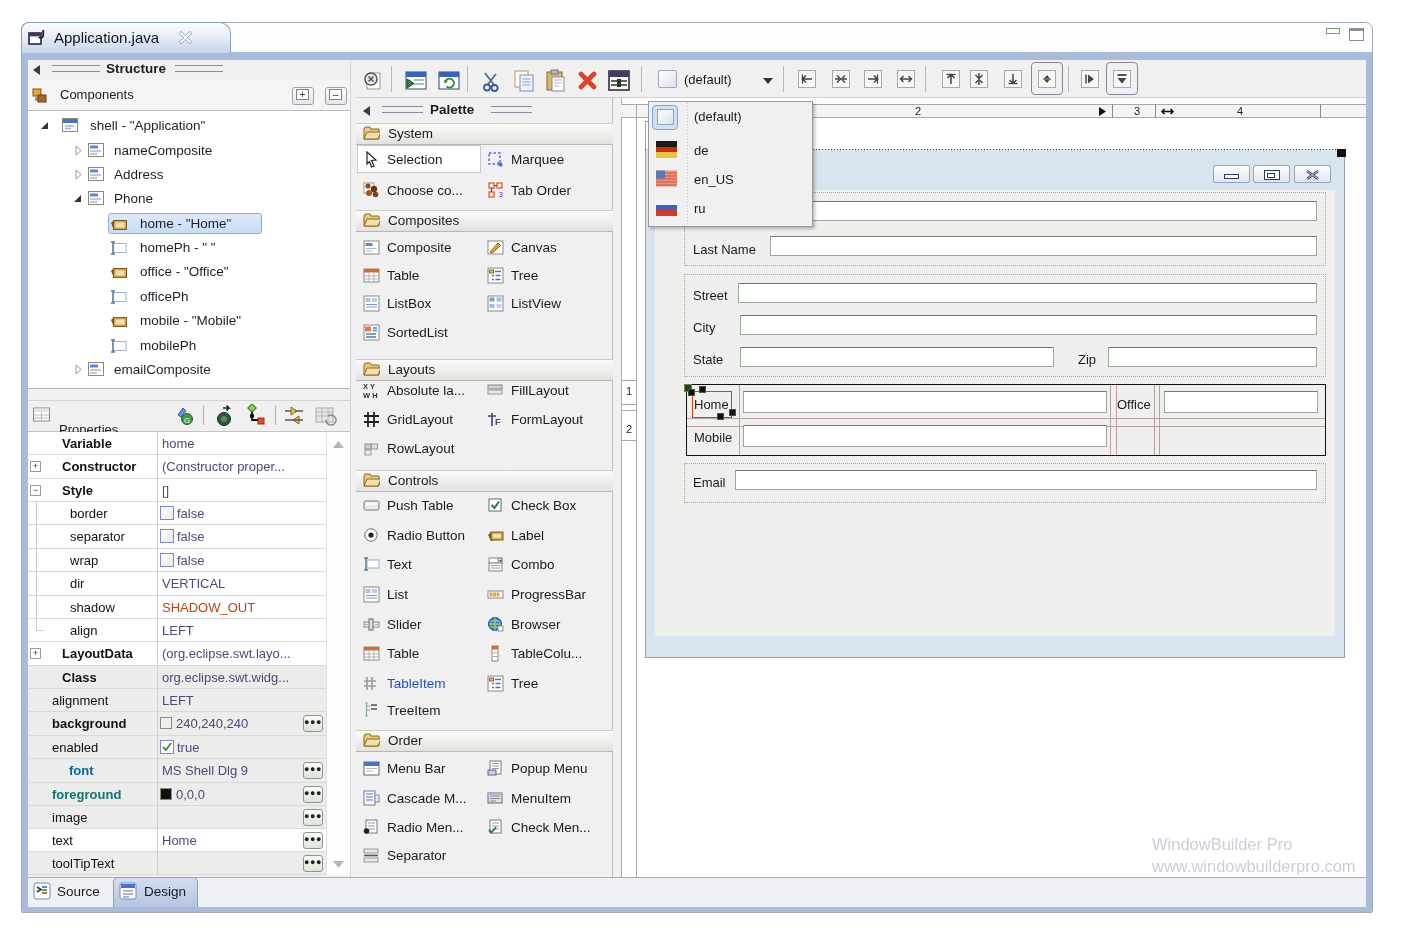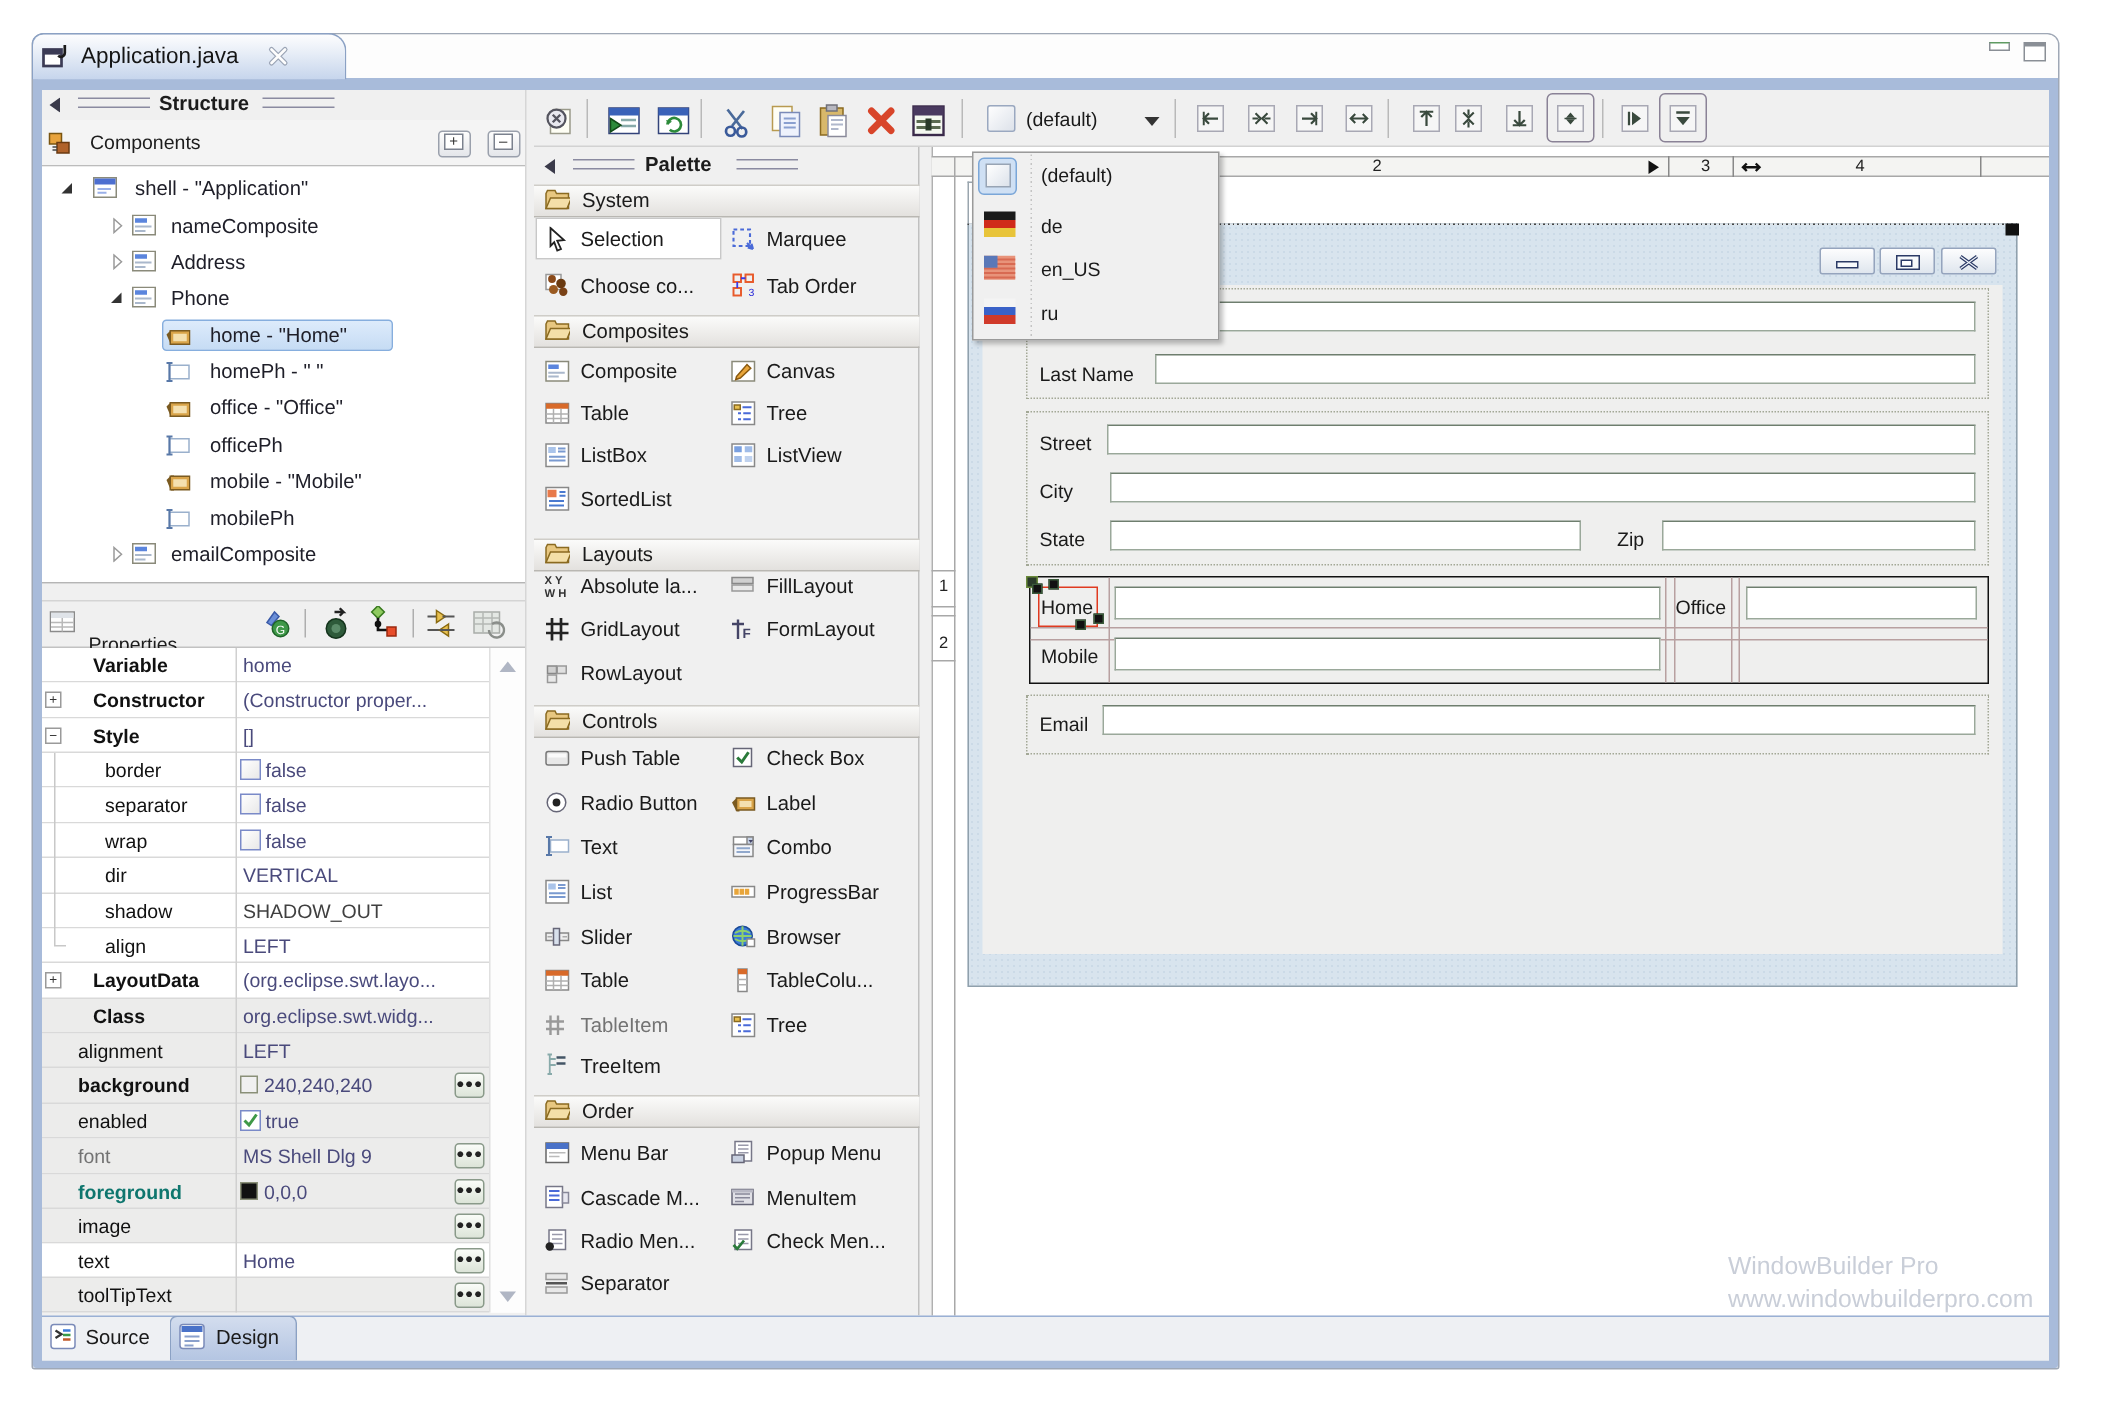--- a/index.html
+++ b/index.html
@@ -181,21 +181,21 @@
 <div class="a txt" style="left:177px;top:529px;font-size:13px;color:#4a4a7c">false</div>
 <div class="a" style="left:28px;top:549px;width:298px;height:23px;background:#fff;border-bottom:1px solid #d9d9d9;box-sizing:border-box"></div>
 <div class="a txt" style="left:70px;top:553px;font-size:13px;font-weight:normal;color:#111">wrap</div>
 <div class="a" style="left:160px;top:553px;width:14px;height:14px;border:1px solid #7a8ac8;background:linear-gradient(135deg,#fff,#e8e8e8);box-sizing:border-box"></div>
 <div class="a txt" style="left:177px;top:553px;font-size:13px;color:#4a4a7c">false</div>
 <div class="a" style="left:28px;top:572px;width:298px;height:24px;background:#fff;border-bottom:1px solid #d9d9d9;box-sizing:border-box"></div>
 <div class="a txt" style="left:70px;top:576px;font-size:13px;font-weight:normal;color:#111">dir</div>
 <div class="a txt" style="left:162px;top:576px;font-size:13px;color:#4a4a7c">VERTICAL</div>
 <div class="a" style="left:28px;top:596px;width:298px;height:23px;background:#fff;border-bottom:1px solid #d9d9d9;box-sizing:border-box"></div>
 <div class="a txt" style="left:70px;top:600px;font-size:13px;font-weight:normal;color:#111">shadow</div>
-<div class="a txt" style="left:162px;top:600px;font-size:13px;color:#404040">SHADOW_OUT</div>
+<div class="a txt" style="left:162px;top:600px;font-size:13px;color:#c2410c">SHADOW_OUT</div>
 <div class="a" style="left:28px;top:619px;width:298px;height:23px;background:#fff;border-bottom:1px solid #d9d9d9;box-sizing:border-box"></div>
 <div class="a txt" style="left:70px;top:623px;font-size:13px;font-weight:normal;color:#111">align</div>
 <div class="a txt" style="left:162px;top:623px;font-size:13px;color:#4a4a7c">LEFT</div>
 <div class="a" style="left:28px;top:642px;width:298px;height:24px;background:#fff;border-bottom:1px solid #d9d9d9;box-sizing:border-box"></div>
 <div class="a txt" style="left:62px;top:646px;font-size:13px;font-weight:bold;color:#111">LayoutData</div>
 <div class="a" style="left:30px;top:648px;width:11px;height:11px;border:1px solid #9a9a9a;background:#fff;font-size:9px;line-height:9px;text-align:center;color:#333;box-sizing:border-box">+</div>
 <div class="a txt" style="left:162px;top:646px;font-size:13px;color:#4a4a7c">(org.eclipse.swt.layo...</div>
 <div class="a" style="left:28px;top:666px;width:298px;height:23px;background:#ececeb;border-bottom:1px solid #d9d9d9;box-sizing:border-box"></div>
 <div class="a txt" style="left:62px;top:670px;font-size:13px;font-weight:bold;color:#111">Class</div>
 <div class="a txt" style="left:162px;top:670px;font-size:13px;color:#4a4a7c">org.eclipse.swt.widg...</div>
@@ -208,21 +208,21 @@
 <div class="a txt" style="left:176px;top:716px;font-size:13px;color:#4a4a7c">240,240,240</div>
 <div class="a" style="left:303px;top:715px;width:20px;height:17px;border:1px solid #8a9a8a;border-radius:3px;background:linear-gradient(#fafcf8,#dce4d8);box-sizing:border-box;font-size:9px;line-height:13px;text-align:center;color:#222;letter-spacing:0.5px">●●●</div>
 <div class="a" style="left:28px;top:736px;width:298px;height:23px;background:#ececeb;border-bottom:1px solid #d9d9d9;box-sizing:border-box"></div>
 <div class="a txt" style="left:52px;top:740px;font-size:13px;font-weight:normal;color:#111">enabled</div>
 <div class="a" style="left:160px;top:740px;width:14px;height:14px;border:1px solid #7a8ac8;background:#fff;box-sizing:border-box"></div>
 <svg class="a" style="left:161px;top:741px" width="12" height="12" viewBox="0 0 12 12">
     <path d="M2 6 L5 9 L10 2" stroke="#3f9948" stroke-width="2" fill="none"></path>
   </svg>
 <div class="a txt" style="left:177px;top:740px;font-size:13px;color:#4a4a7c">true</div>
 <div class="a" style="left:28px;top:759px;width:298px;height:24px;background:#ececeb;border-bottom:1px solid #d9d9d9;box-sizing:border-box"></div>
-<div class="a txt" style="left:52px;top:763px;font-size:13px;font-weight:normal;color:#737373">font</div>
+<div class="a txt" style="left:69px;top:763px;font-size:13px;font-weight:bold;color:#0369a1">font</div>
 <div class="a txt" style="left:162px;top:763px;font-size:13px;color:#4a4a7c">MS Shell Dlg 9</div>
 <div class="a" style="left:303px;top:762px;width:20px;height:17px;border:1px solid #8a9a8a;border-radius:3px;background:linear-gradient(#fafcf8,#dce4d8);box-sizing:border-box;font-size:9px;line-height:13px;text-align:center;color:#222;letter-spacing:0.5px">●●●</div>
 <div class="a" style="left:28px;top:783px;width:298px;height:23px;background:#ececeb;border-bottom:1px solid #d9d9d9;box-sizing:border-box"></div>
 <div class="a txt" style="left:52px;top:787px;font-size:13px;font-weight:bold;color:#0f766e">foreground</div>
 <div class="a" style="left:160px;top:788px;width:12px;height:12px;border:1px solid #8a9078;background:#111;box-sizing:border-box"></div>
 <div class="a txt" style="left:176px;top:787px;font-size:13px;color:#4a4a7c">0,0,0</div>
 <div class="a" style="left:303px;top:786px;width:20px;height:17px;border:1px solid #8a9a8a;border-radius:3px;background:linear-gradient(#fafcf8,#dce4d8);box-sizing:border-box;font-size:9px;line-height:13px;text-align:center;color:#222;letter-spacing:0.5px">●●●</div>
 <div class="a" style="left:28px;top:806px;width:298px;height:23px;background:#ececeb;border-bottom:1px solid #d9d9d9;box-sizing:border-box"></div>
 <div class="a txt" style="left:52px;top:810px;font-size:13px;font-weight:normal;color:#111">image</div>
 <div class="a" style="left:303px;top:809px;width:20px;height:17px;border:1px solid #8a9a8a;border-radius:3px;background:linear-gradient(#fafcf8,#dce4d8);box-sizing:border-box;font-size:9px;line-height:13px;text-align:center;color:#222;letter-spacing:0.5px">●●●</div>
@@ -545,21 +545,21 @@
 <div class="a txt" style="left:387px;top:646px;font-size:13.5px;color:#1a1a1a">Table</div>
 <svg class="a" style="left:487px;top:645px" width="17" height="17" viewBox="0 0 17 17">
     <rect x="5" y="1" width="6" height="15" fill="#fff" stroke="#888"></rect>
     <rect x="5" y="1" width="6" height="3.5" fill="#d86a2a"></rect>
     <path d="M5 8 h6 M5 11.5 h6" stroke="#b0b0b0"></path>
   </svg>
 <div class="a txt" style="left:511px;top:646px;font-size:13.5px;color:#1a1a1a">TableColu...</div>
 <svg class="a" style="left:363px;top:675px" width="17" height="17" viewBox="0 0 17 17">
     <path d="M4 2 v13 M9 2 v13 M1 6 h12 M1 11 h12" stroke="#999" stroke-width="1.6"></path>
   </svg>
-<div class="a txt" style="left:387px;top:676px;font-size:13.5px;color:#737373">TableItem</div>
+<div class="a txt" style="left:387px;top:676px;font-size:13.5px;color:#1d4ed8">TableItem</div>
 <svg class="a" style="left:487px;top:675px" width="17" height="17" viewBox="0 0 17 17">
     <rect x="1" y="1" width="15" height="15" fill="#fff" stroke="#888"></rect>
     <rect x="2.5" y="3" width="4" height="3" fill="#e8c050" stroke="#8a6a20"></rect>
     <path d="M8 4.5 h6 M5 8.5 h2 M8.5 8.5 h5 M5 12.5 h2 M8.5 12.5 h5" stroke="#4a6ad8" stroke-width="1.4"></path>
   </svg>
 <div class="a txt" style="left:511px;top:676px;font-size:13.5px;color:#1a1a1a">Tree</div>
 <svg class="a" style="left:363px;top:702px" width="17" height="17" viewBox="0 0 17 17">
     <path d="M2 1 h3 M3.5 1 v13 M2 14 h3 M3.5 4 h4 M3.5 8 h4" stroke="#8aa" stroke-width="1.2" fill="none"></path>
     <path d="M8 3 h6 M8 7 h6" stroke="#456" stroke-width="1.6"></path>
   </svg>

